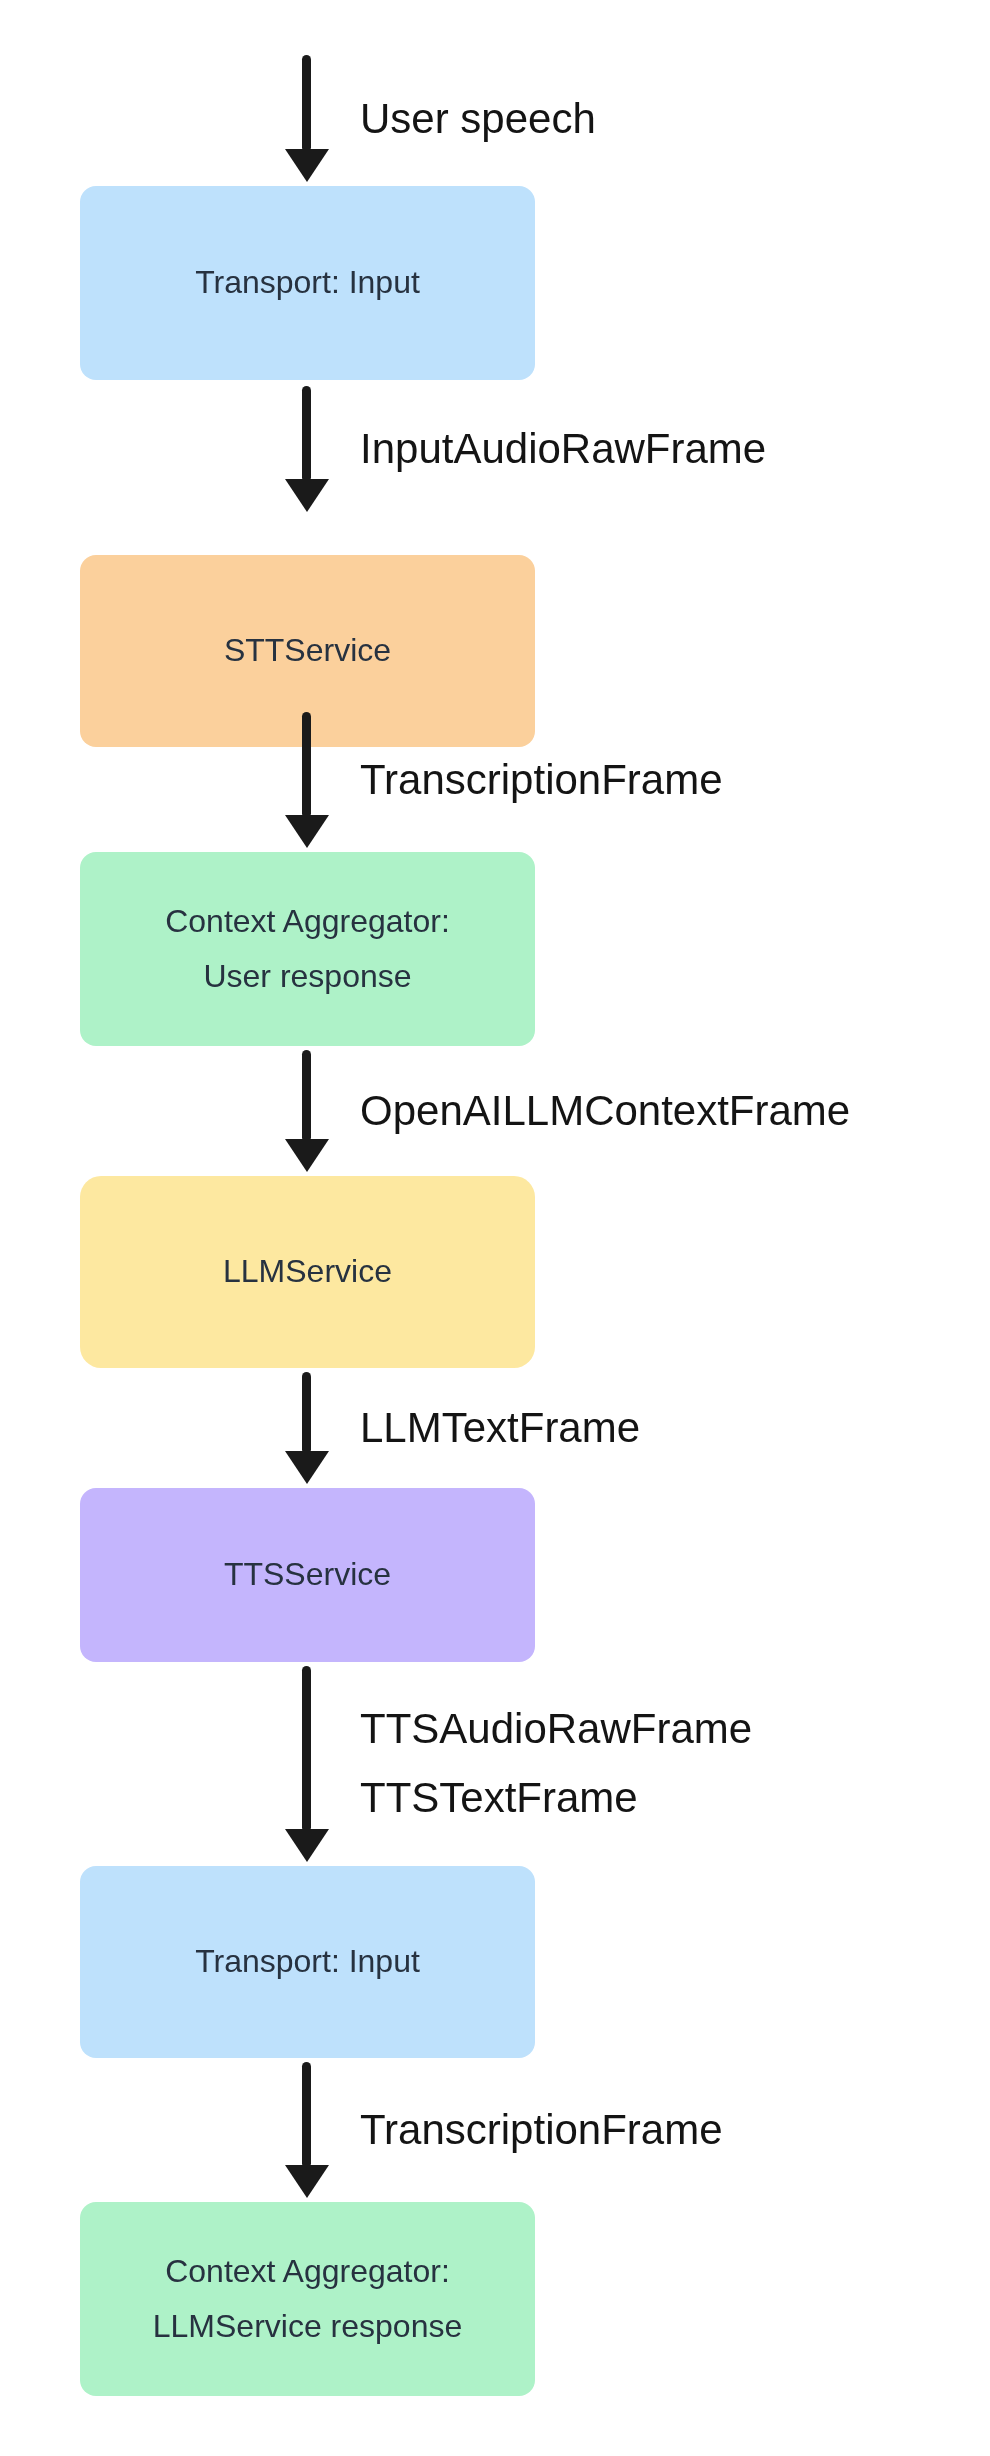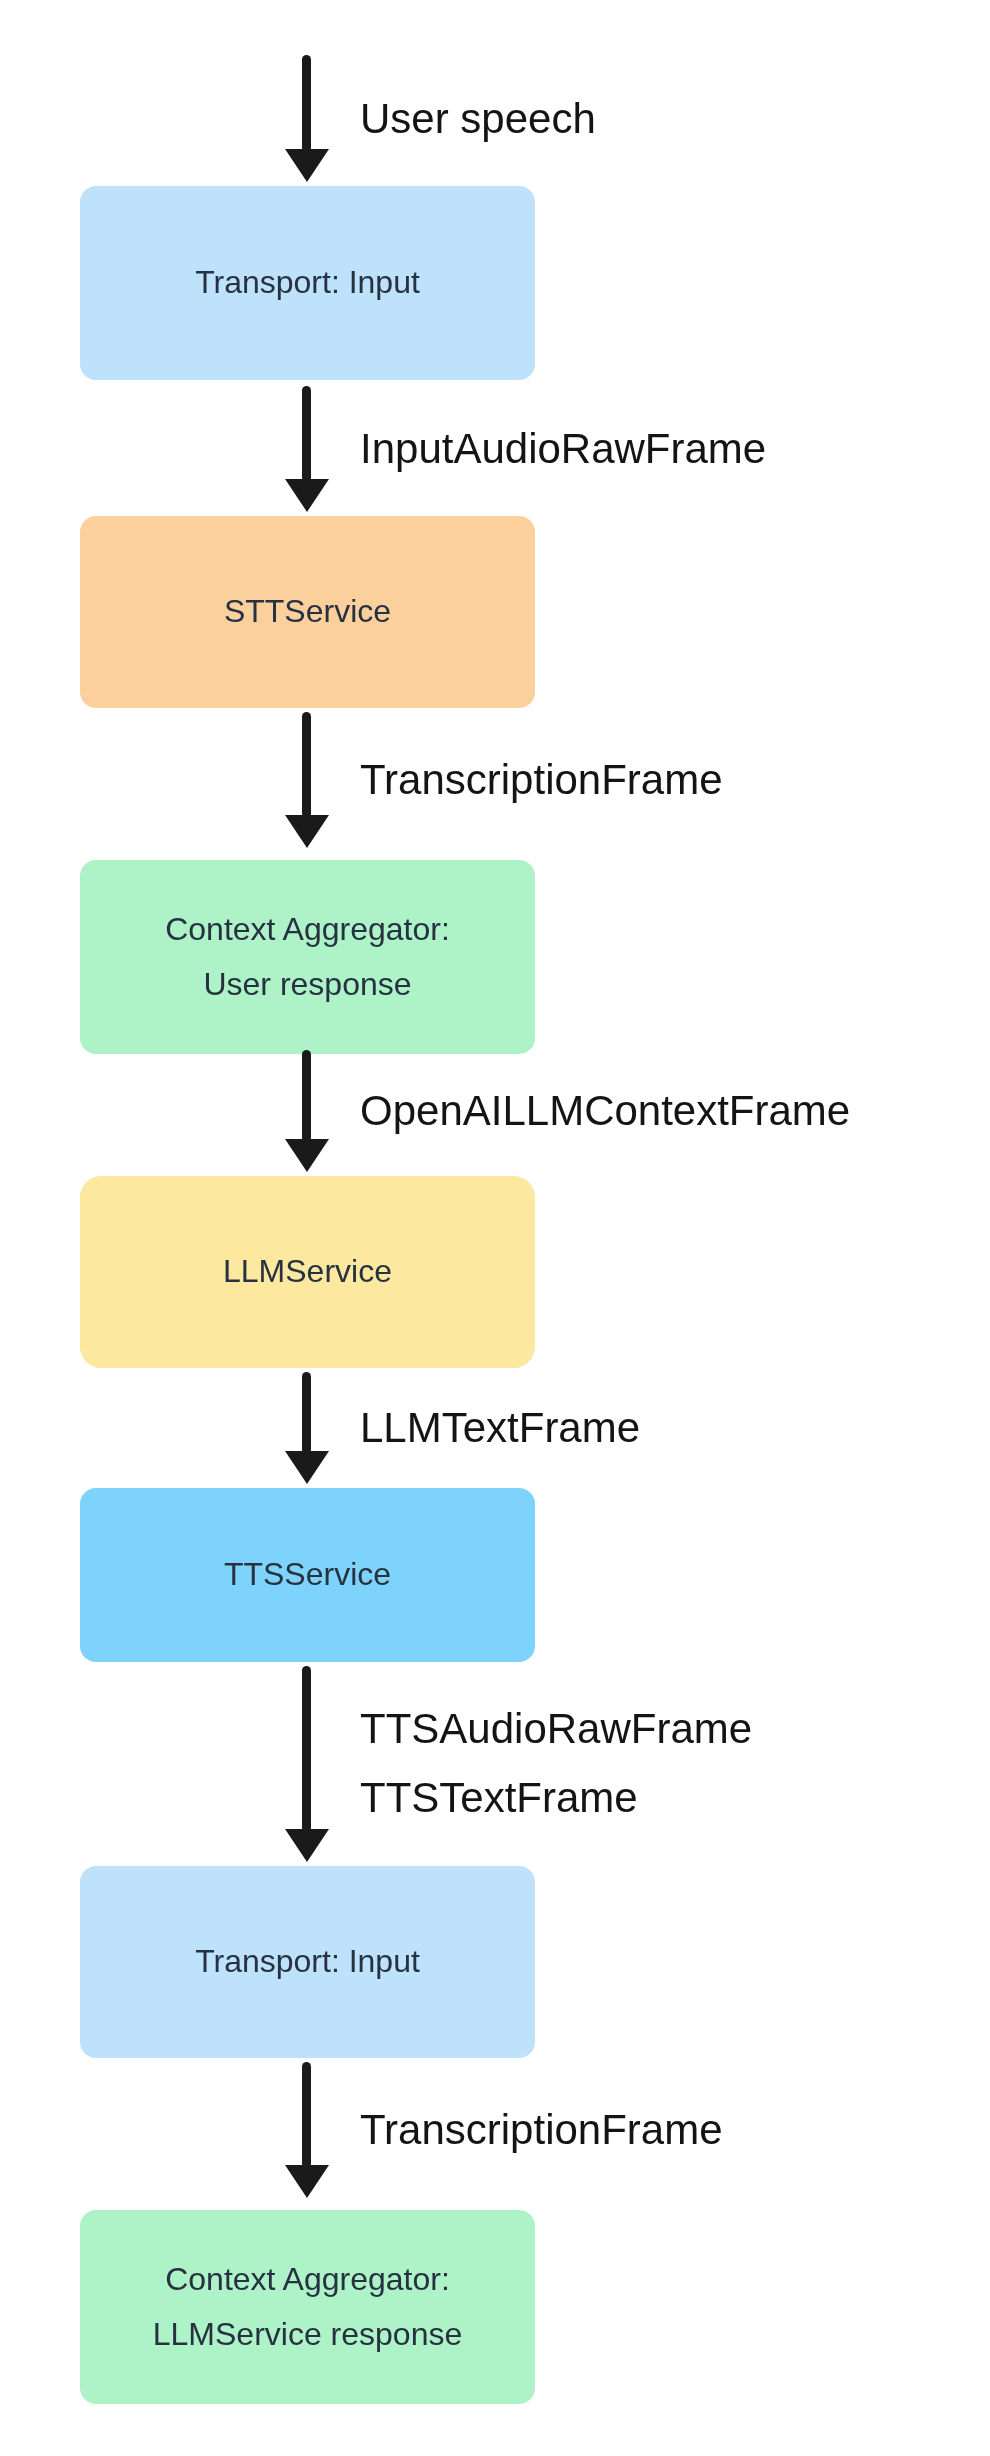--- a/index.html
+++ b/index.html
@@ -16,22 +16,22 @@
     left:80px;width:455px;
     border-radius:16px;
     display:flex;flex-direction:column;
     align-items:center;justify-content:center;
     text-align:center;
     color:#273240;
     font-size:32px;
     line-height:1.72;
   }
   .node-transport{background:#bee1fc;}
-  .node-stt{background:#fbd09c;}
-  .node-aggregator{background:#aef2c8;margin-top:8px;}
+  .node-stt{background:#fbd09c;margin-top:39px;}
+  .node-aggregator{background:#aef2c8;}
   .node-llm{background:#fde8a0;}
   .node-tts{background:#fec9c4;}
   
   .edge{position:absolute;left:0;width:990px;padding-left:16px;}
   .edge .shaft{
     position:absolute;
     left:302px;top:0;bottom:30px;
     width:9px;border-radius:5px;
     background:#1a1a1a;
   }
@@ -98,21 +98,21 @@
   <div class="node node-llm" style="top: 1176px; height: 192px; background: rgb(253, 232, 160); border-radius: 21px;">
     <span>LLMService</span>
   </div>
 
   <div class="edge" style="top:1372px;height:112px">
     <div class="shaft"></div>
     <div class="head"></div>
     <div class="edge-label">LLMTextFrame</div>
   </div>
 
-  <div class="node node-tts" style="top: 1488px; height: 174px; background: #7dd3fc;">
+  <div class="node node-tts" style="top: 1488px; height: 174px; background: #c4b5fd;">
     <span>TTSService</span>
   </div>
 
   <div class="edge" style="top:1666px;height:196px">
     <div class="shaft"></div>
     <div class="head"></div>
     <div class="edge-label">
       <div>TTSAudioRawFrame</div>
       <div>TTSTextFrame</div>
     </div>

